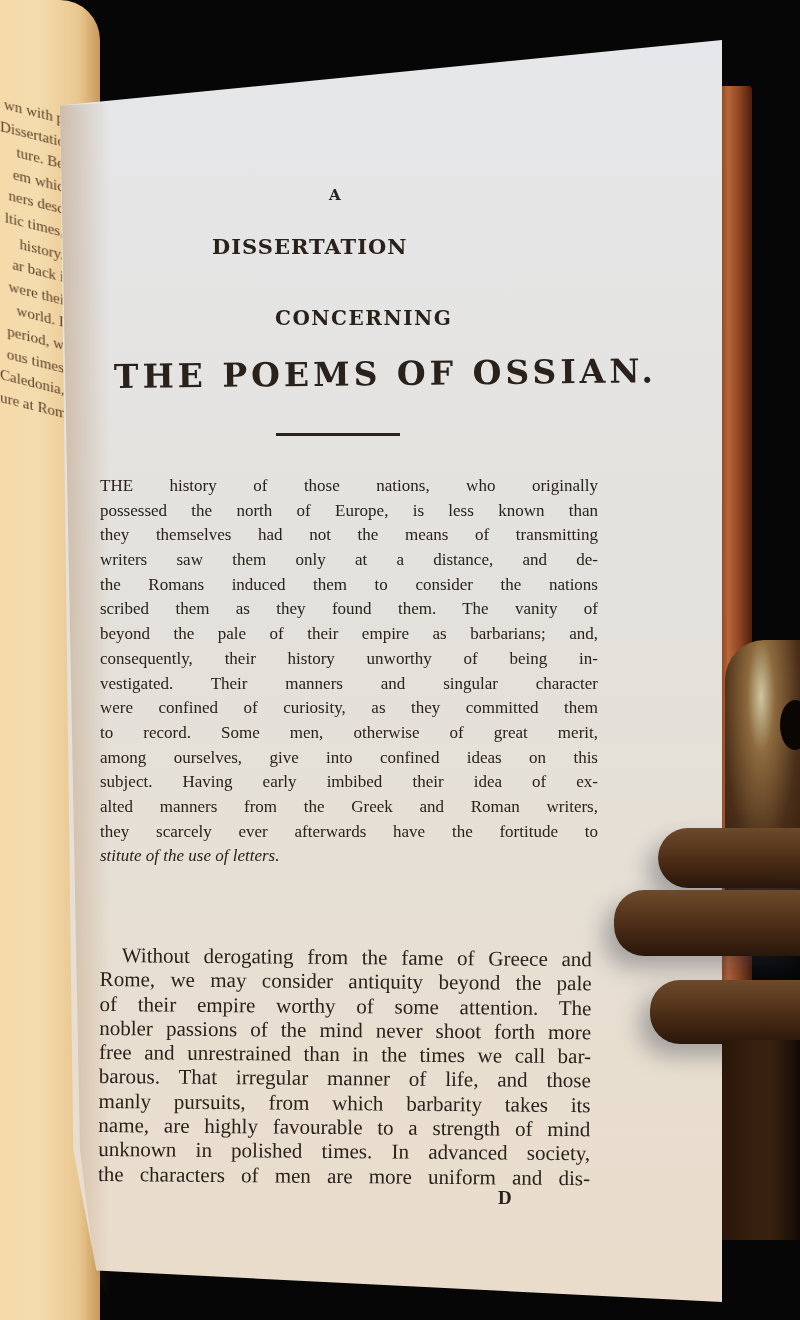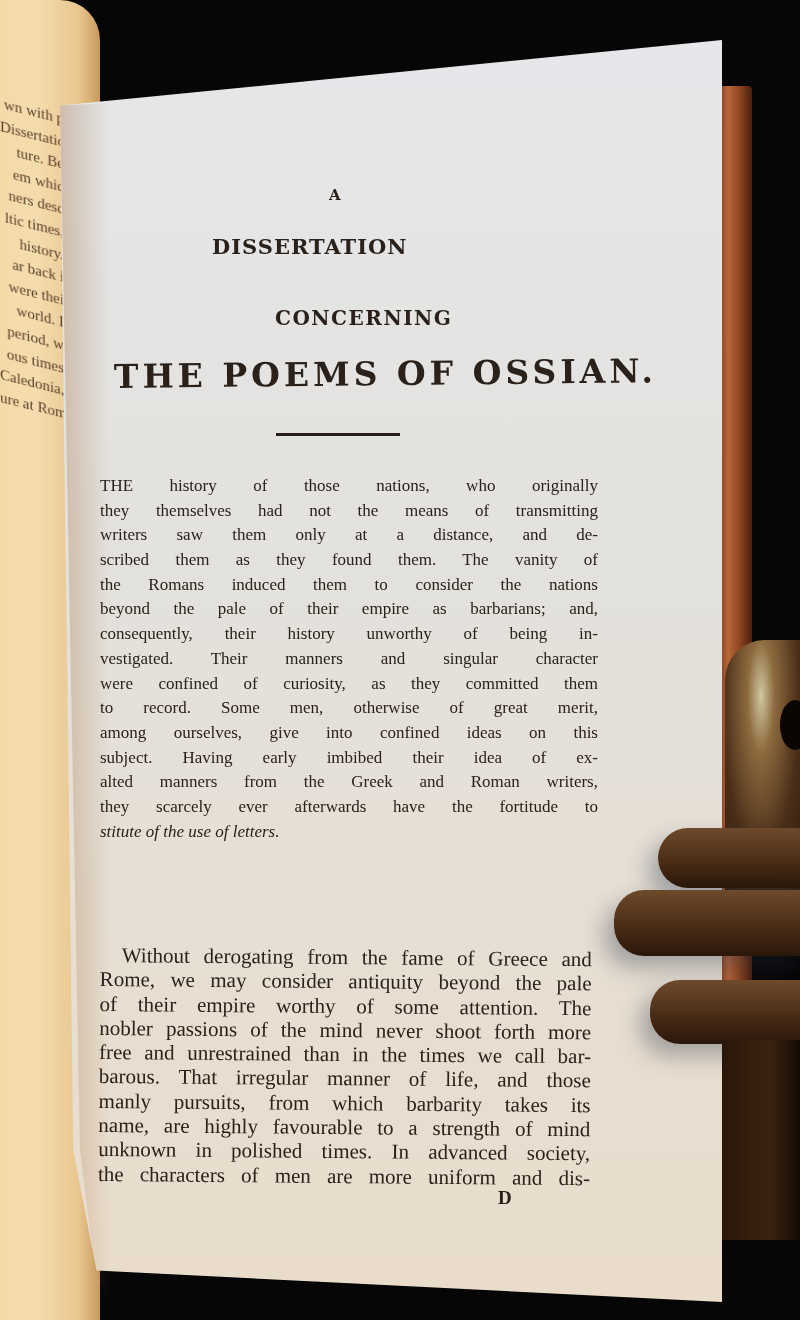--- a/index.html
+++ b/index.html
@@ -148,24 +148,25 @@
 
 <div class="content">
   <div class="t-a">A</div>
   <div class="t-dissertation">DISSERTATION</div>
   <div class="t-concerning">CONCERNING</div>
   <div class="t-poems">THE POEMS OF OSSIAN.</div>
   <div class="rule"></div>
 
   <div class="body-text">
     <span class="line">THE history of those nations, who originally</span>
+    <span class="line">possessed the north of Europe, is less known than</span>
     <span class="line">they themselves had not the means of transmitting</span>
     <span class="line">writers saw them only at a distance, and de-</span>
+    <span class="line">the Romans induced them to consider the nations</span>
     <span class="line">scribed them as they found them. The vanity of</span>
-    <span class="line">the Romans induced them to consider the nations</span>
     <span class="line">beyond the pale of their empire as barbarians; and,</span>
     <span class="line">consequently, their history unworthy of being in-</span>
     <span class="line">vestigated. Their manners and singular character</span>
     <span class="line">were confined of curiosity, as they committed them</span>
     <span class="line">to record. Some men, otherwise of great merit,</span>
     <span class="line">among ourselves, give into confined ideas on this</span>
     <span class="line">subject. Having early imbibed their idea of ex-</span>
     <span class="line">alted manners from the Greek and Roman writers,</span>
     <span class="line">they scarcely ever afterwards have the fortitude to</span>
     <span class="line last">stitute of the use of letters.</span>

